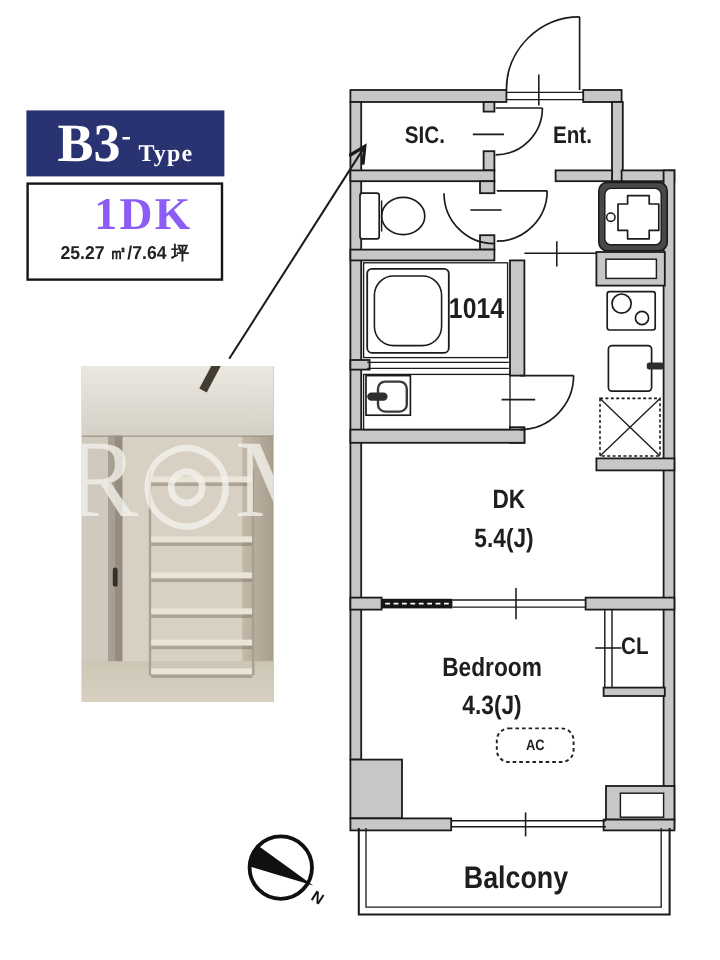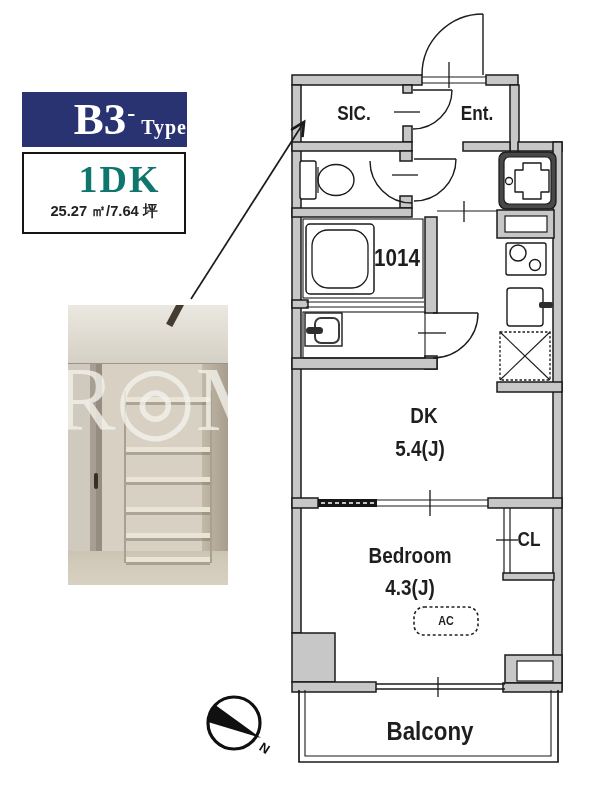--- a/index.html
+++ b/index.html
@@ -1,28 +1,28 @@
 <!DOCTYPE html>
 <html><head>
 <meta charset="utf-8">
 <style>
   html,body{margin:0;padding:0;background:#fff;}
   .stage{position:relative;width:600px;height:800px;background:#fff;overflow:hidden;
          font-family:"Liberation Sans",sans-serif;}
   
   .type-badge{position:absolute;left:22px;top:92px;width:165px;height:55px;
-    display:flex;align-items:baseline;justify-content:flex-end;color:#fff;
+    display:flex;align-items:baseline;justify-content:center;color:#fff;
     font-family:"Liberation Serif",serif;}
   .type-name{font-size:45px;font-weight:bold;line-height:55px;}
   .type-hyphen{font-size:24px;font-weight:bold;position:relative;top:-13px;margin-left:1px;}
   .type-suffix{font-size:20px;font-weight:bold;margin-left:6px;letter-spacing:1px;}
   .unit-box{position:absolute;left:22px;top:152px;width:160px;height:74px;
     background:#fff;border:2.5px solid #151515;text-align:center;padding-top:4px;}
   .unit-layout{font-family:"Liberation Serif",serif;font-size:38px;font-weight:600;
-    letter-spacing:2px;color:#0f766e;line-height:42px;margin-left:31px;}
+    letter-spacing:2px;color:#8b5cf6;line-height:42px;margin-left:31px;}
   .unit-area{font-size:15.5px;font-weight:bold;color:#222;transform:scaleX(.95);
     transform-origin:center;margin-top:1px;}
   
   .photo{position:absolute;left:68px;top:305px;width:160px;height:280px;overflow:hidden;
     background:#c9c1b2;}
   .ph-ceiling{position:absolute;left:0;top:0;right:0;height:58px;
     background:linear-gradient(#ebe8e1,#d5d0c5);border-bottom:1px solid #9b9488;}
   .ph-left{position:absolute;left:0;top:0;bottom:0;width:34px;
     background:linear-gradient(90deg,#d0c9bd 0 22px,#a89f92 22px 28px,#968d80 28px);}
   .ph-right{position:absolute;right:0;top:0;bottom:0;width:26px;

